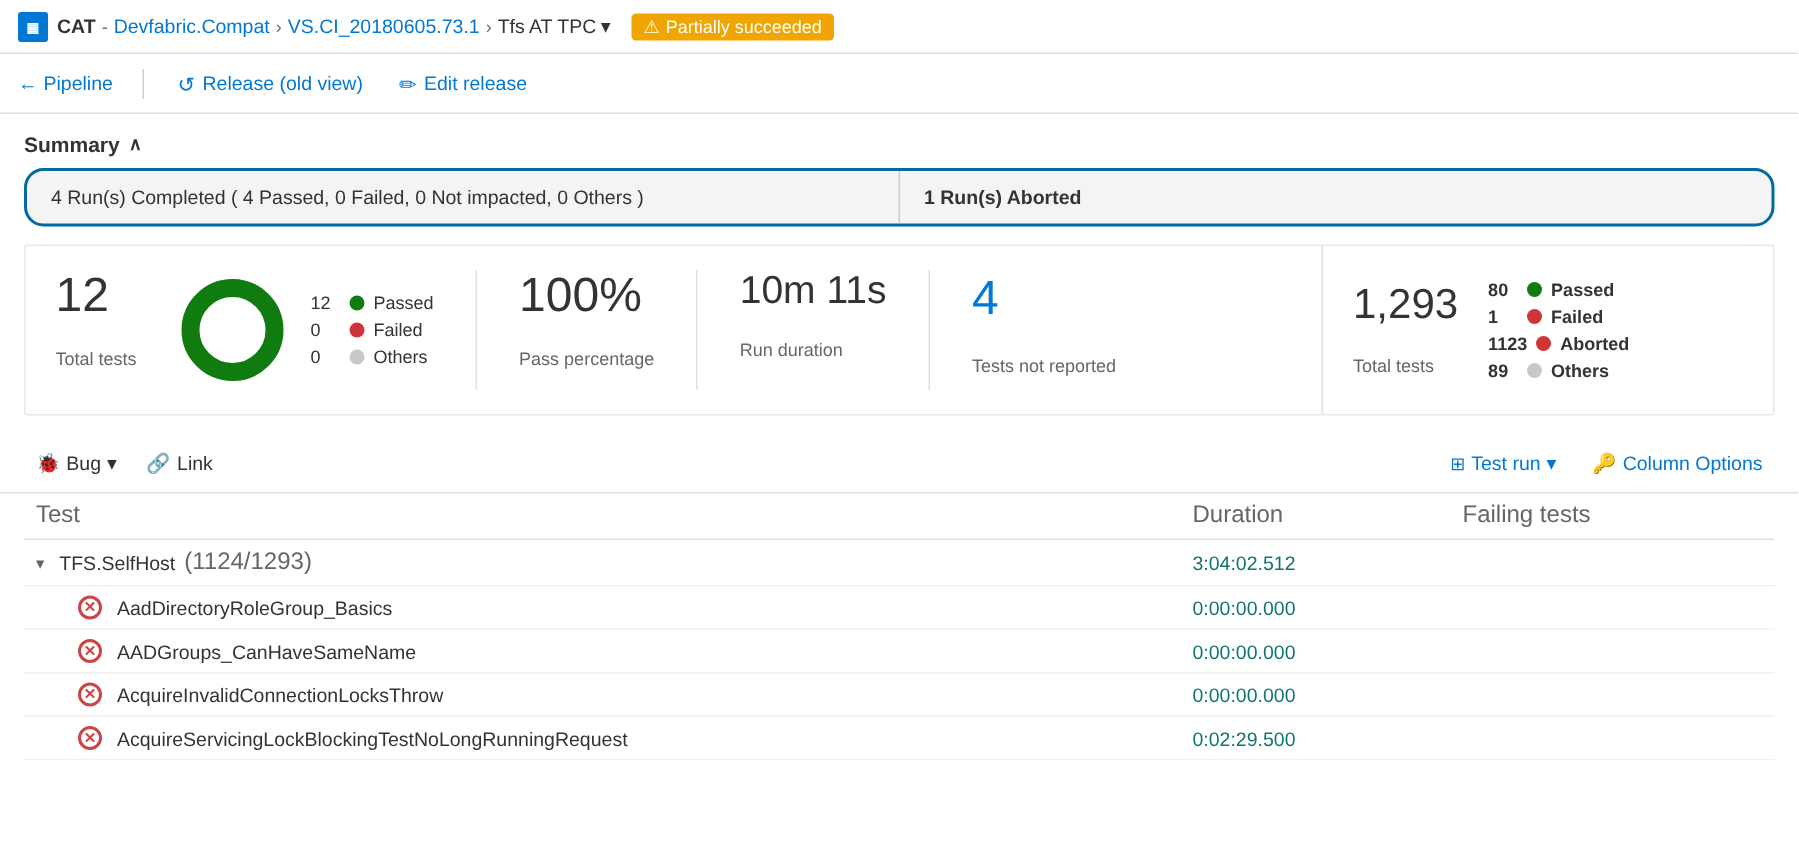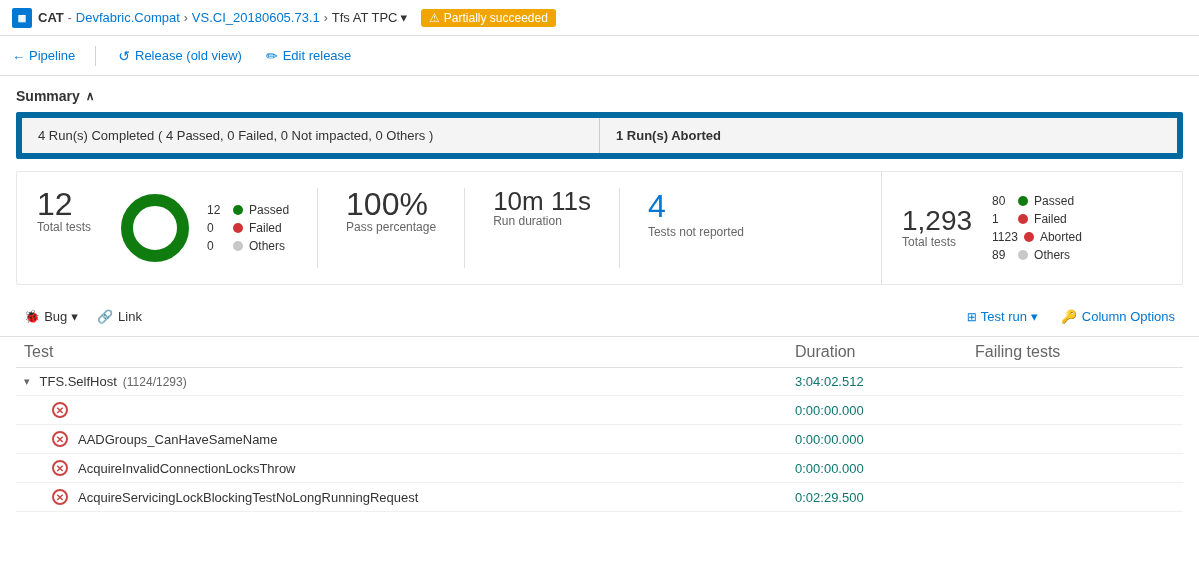--- a/index.html
+++ b/index.html
@@ -40,42 +40,42 @@
 
     
     .summary-header {
       display: flex; align-items: center; gap: 6px; padding: 12px 16px 8px;
       font-size: 14px; font-weight: 700; color: #333;
     }
     .summary-header .chevron { cursor: pointer; font-size: 12px; }
 
     
     .stats-banner {
-      display: flex; align-items: stretch; background: #f4f4f4; border: 6px solid #0369a1;
-      margin: 0 16px; border-radius: 2px;
+      display: flex; align-items: stretch; background: #f4f4f4; border: 2px solid #0369a1;
+      margin: 0 16px; border-radius: 13px;
     }
     .stats-section {
       display: flex; align-items: center; padding: 10px 16px; gap: 20px; flex: 1;
     }
     .stats-section.right { border-left: 1px solid #ccc; }
     .stats-text { font-size: 13px; color: #333; }
     .stats-text strong { font-weight: 600; }
 
     
     .metrics-area {
       display: flex; align-items: stretch; margin: 12px 16px; border: 1px solid #e8e8e8;
       border-radius: 2px;
     }
     .metrics-left {
       display: flex; flex: 1; align-items: flex-start; padding: 16px 20px; gap: 24px;
       border-right: 1px solid #e0e0e0;
     }
     .metric-block { display: flex; flex-direction: column; align-items: flex-start; }
     .metric-big { font-size: 32px; font-weight: 300; color: #333; line-height: 1; }
-    .metric-label { font-size: 12px; color: #666; margin-top: 0; }
+    .metric-label { font-size: 12px; color: #666; margin-top: 20px; }
 
     
     .donut-container { display: flex; align-items: center; gap: 12px; }
     .donut-svg { width: 80px; height: 80px; }
     .donut-legend { display: flex; flex-direction: column; gap: 4px; }
     .legend-item { display: flex; align-items: center; gap: 6px; font-size: 12px; }
     .legend-dot { width: 10px; height: 10px; border-radius: 50%; flex-shrink: 0; }
     .legend-count { min-width: 20px; font-size: 12px; color: #333; }
 
     .metric-divider { width: 1px; background: #e0e0e0; align-self: stretch; margin: 0 4px; }
@@ -84,21 +84,21 @@
     .metric-link { color: #0078d4; text-decoration: none; cursor: pointer; }
     .metric-link-big { font-size: 32px; font-weight: 300; }
 
     
     .metrics-right {
       display: flex; align-items: center; padding: 16px 20px; gap: 20px; min-width: 300px;
     }
     .metrics-right .metric-big { font-size: 28px; }
 
     
-    .right-legend { display: flex; flex-direction: column; gap: 4px; min-width: 130px; }
+    .right-legend { display: flex; flex-direction: column; gap: 4px; min-width: 130px; font-weight: bold; }
 
     
     .toolbar {
       display: flex; align-items: center; padding: 8px 16px; border-bottom: 1px solid #e0e0e0;
       gap: 4px;
     }
     .toolbar-btn {
       display: flex; align-items: center; gap: 4px; padding: 4px 8px; cursor: pointer;
       font-size: 13px; color: #333; border: none; background: none;
     }
@@ -300,29 +300,30 @@
   <div class="table-header">
     <span>Test</span>
     <span>Duration</span>
     <span>Failing tests</span>
   </div>
 
   <div class="test-row">
     <div class="test-name group">
       <span class="collapse-icon">▾</span>
       <span>TFS.SelfHost</span>
-      <span style="color:#666;font-size:12px;">(1124/1293)</span>
+      <span style="color:#666;font-size:16px;">(1124/1293)</span>
     </div>
     <div class="test-duration">3:04:02.512</div>
     <div class="test-failing"></div>
   </div>
 
   <div class="test-row">
     <div class="test-name child">
       <span class="aborted-icon">✕</span>
+      <span style="margin-left:4px;">AadDirectoryRoleGroup_Basics</span>
     </div>
     <div class="test-duration">0:00:00.000</div>
     <div class="test-failing"></div>
   </div>
 
   <div class="test-row">
     <div class="test-name child">
       <span class="aborted-icon">✕</span>
       <span style="margin-left:4px;">AADGroups_CanHaveSameName</span>
     </div>

